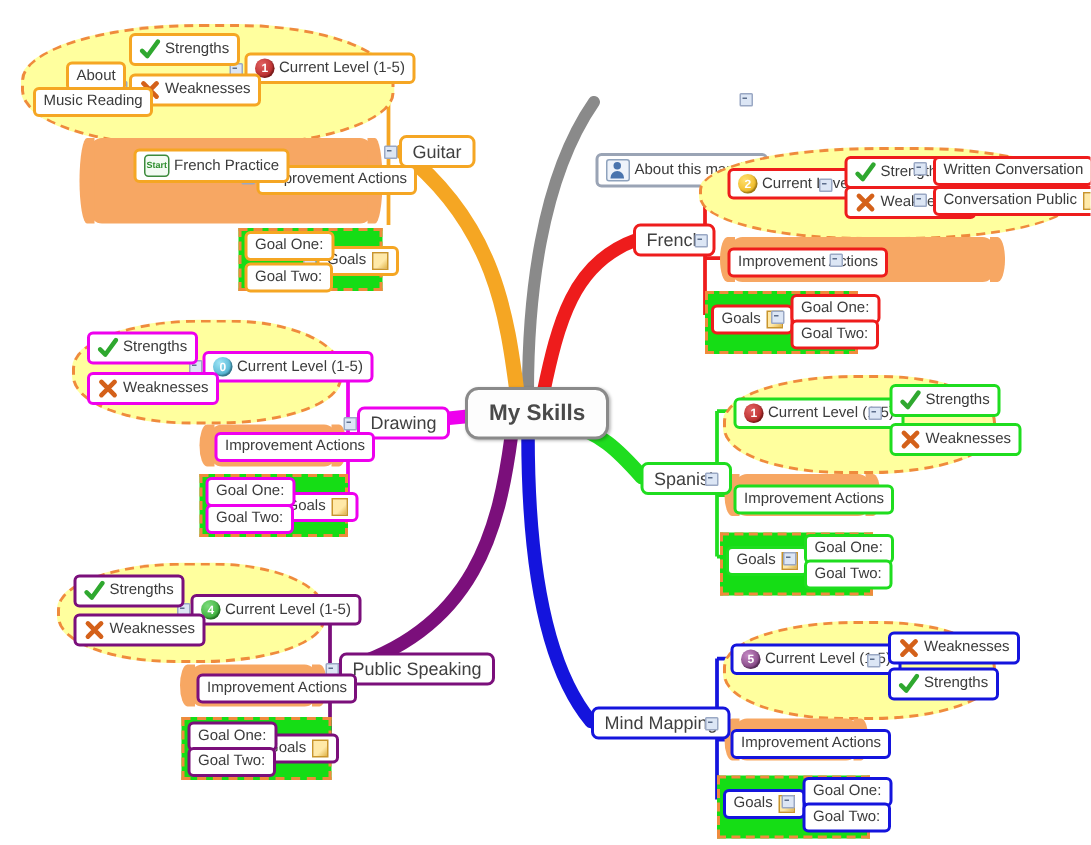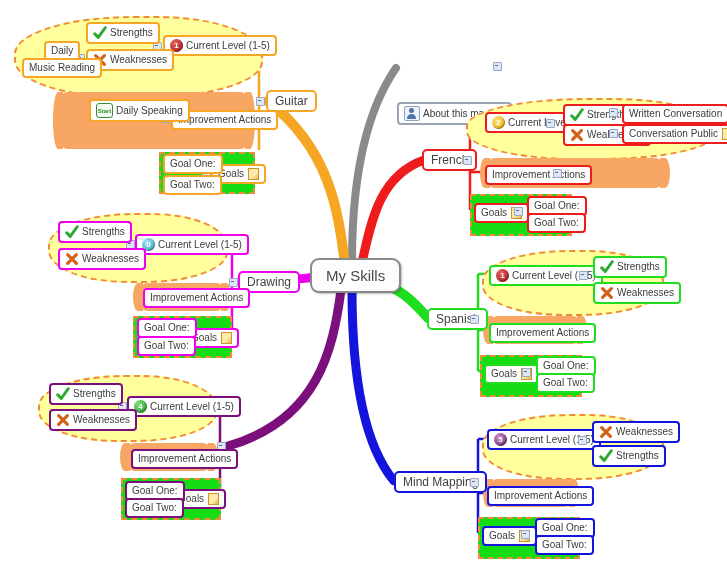--- a/index.html
+++ b/index.html
@@ -10,21 +10,21 @@
     overflow:hidden;
     position:relative;
   }
   #map{position:absolute;left:0;top:0;width:727px;height:563px;}
   svg.branches{position:absolute;left:0;top:0;width:727px;height:563px;pointer-events:none;}
   .node{position:absolute;box-sizing:border-box;white-space:nowrap;display:flex;align-items:center;}
 
   
   .central{
     background:#fdfdfd;border:2px solid #8a8a8a;border-radius:9px;
-    color:#4a4a4a;font-weight:normal;font-size:15px;
+    color:#4a4a4a;font-weight:bold;font-size:15px;
     padding:7px 14px;box-shadow:1px 1px 2px rgba(0,0,0,.25);
   }
 
   
   .box{
     background:#ffffff;border:2px solid #888;border-radius:4px;
     font-size:10px;color:#3b3b3b;padding:2px 5px;line-height:12px;
   }
   .main-topic{font-size:12px;padding:3px 7px;border-radius:5px;color:#404040;}
 
@@ -176,34 +176,34 @@
   </div>
   <div class="node box c-guitar" style="left:86px;top:49px;">
     <svg class="ico ico-x" viewBox="0 0 16 16">
         <path d="M3 3 L13 13 M13 3 L3 13" stroke="#d4611a" stroke-width="3.6" fill="none" stroke-linecap="round"></path>
       </svg>
     <span>Weaknesses</span>
   </div>
   <div class="collapse" style="left:76px;top:54px;"></div>
 
   <div class="node box c-guitar" style="left:44px;top:41px;">
-    <span>Daily</span>
+    <span>About</span>
   </div>
   <div class="node box c-guitar" style="left:22px;top:58px;">
     <span>Music Reading</span>
   </div>
 
   <div class="node box c-guitar" style="left:171px;top:110px;">
     <span>Improvement Actions</span>
   </div>
   <div class="collapse" style="left:161px;top:114px;"></div>
 
   <div class="node box c-guitar" style="left:89px;top:99px;">
     <span class="ico ico-start">Start</span>
-    <span>Daily Speaking</span>
+    <span>French Practice</span>
   </div>
 
   <div class="node box c-guitar" style="left:211px;top:164px;">
     <span>Goals</span>
     <span class="ico-note"></span>
   </div>
   <div class="collapse" style="left:202px;top:169px;"></div>
   <div class="node box c-guitar" style="left:163px;top:154px;">
     <span>Goal One:</span>
   </div>
@@ -363,20 +363,23 @@
     <span>Goal One:</span>
   </div>
   <div class="node box c-spanish" style="left:536px;top:373px;">
     <span>Goal Two:</span>
   </div>
 
   <div class="cloud" style="left:38px;top:375px;width:175px;height:63px;"></div>
   <div class="wave" style="left:127px;top:443px;width:84px;height:28px;"></div>
   <div class="greenbox" style="left:121px;top:478px;width:96px;height:38px;"></div>
 
+  <div class="node box c-speaking main-topic" style="left:226px;top:435px;">
+    <span>Public Speaking</span>
+  </div>
   <div class="collapse" style="left:217px;top:442px;"></div>
 
   <div class="node box c-speaking" style="left:127px;top:396px;">
     <span class="ico ico-level lv-green">4</span>
     <span>Current Level (1-5)</span>
   </div>
   <div class="collapse" style="left:118px;top:402px;"></div>
 
   <div class="node box c-speaking" style="left:49px;top:383px;">
     <svg class="ico ico-check" viewBox="0 0 16 16">

